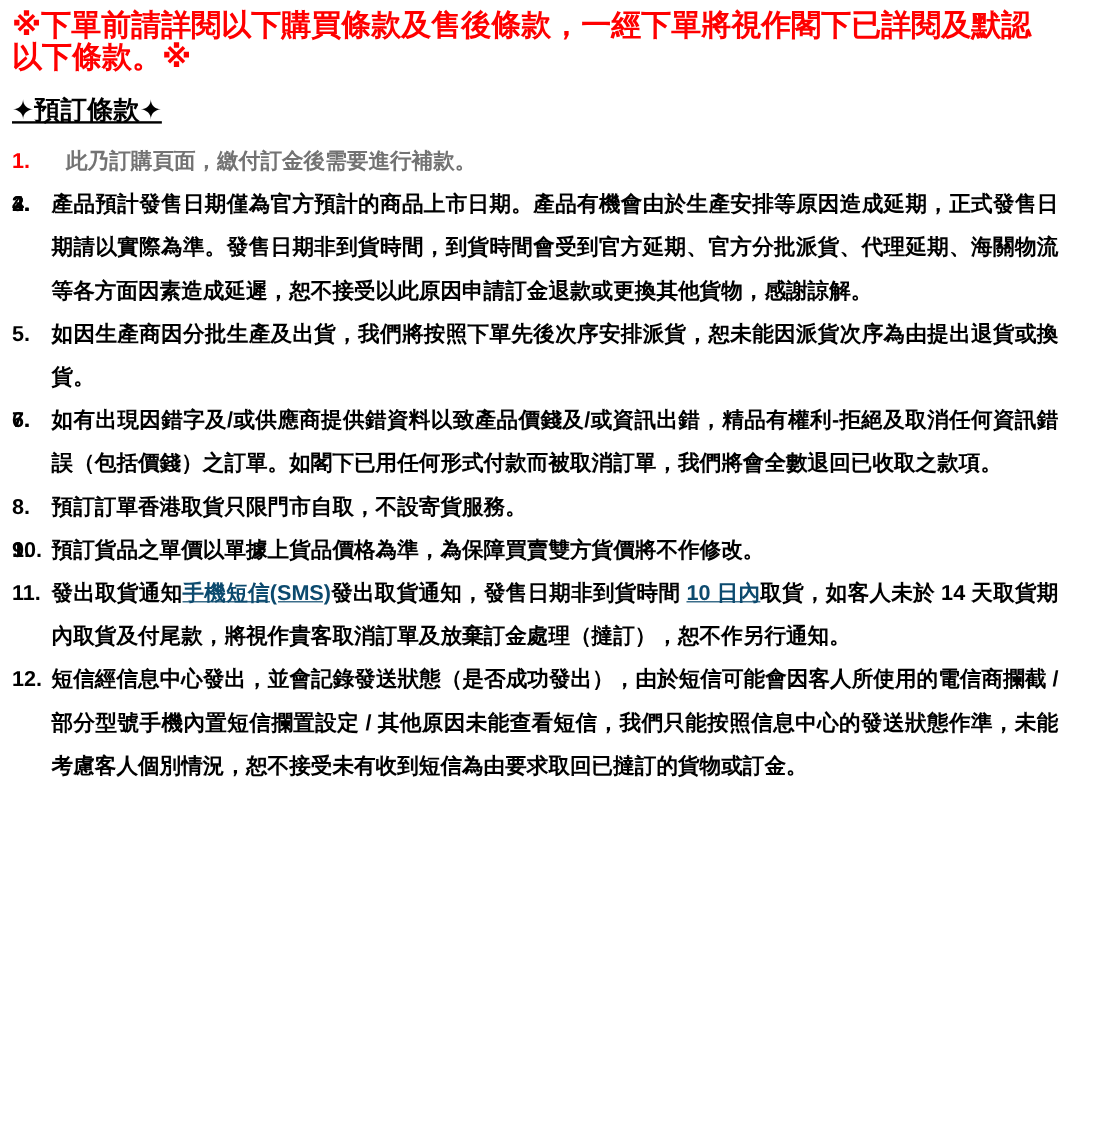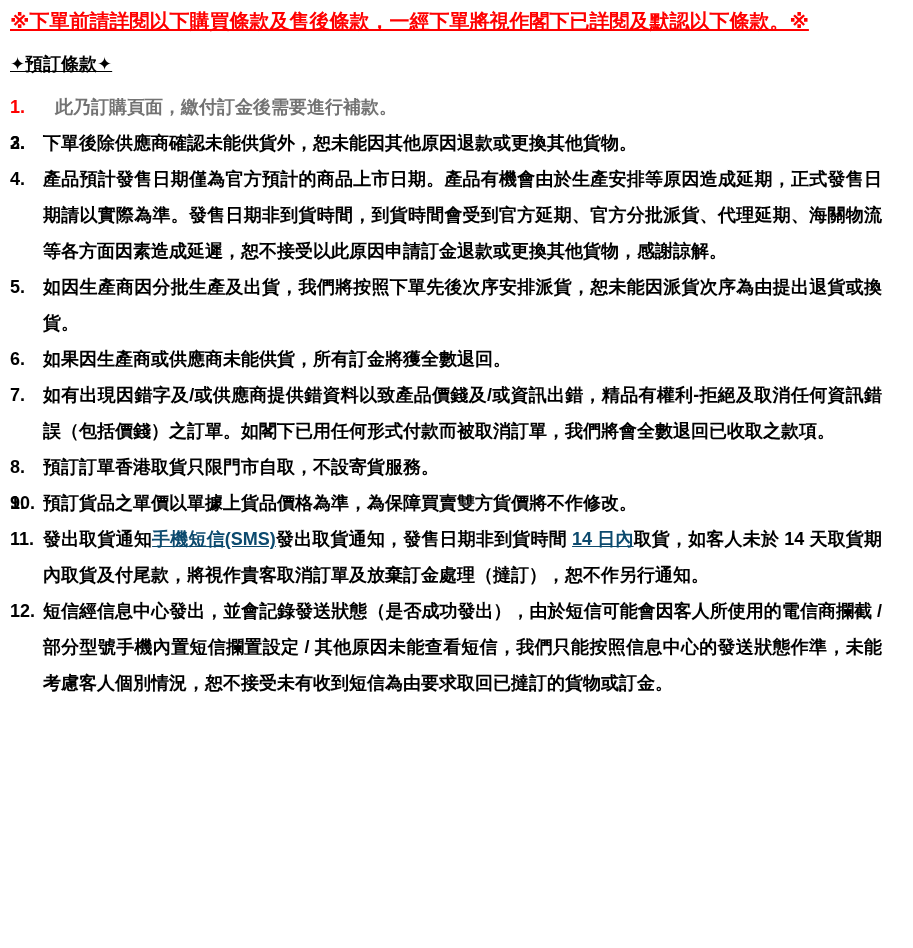--- a/index.html
+++ b/index.html
@@ -13,28 +13,27 @@
     color: #000000;
     width: 913px;
   }
   .page {
     box-sizing: border-box;
     width: 913px;
     padding: 8px 31px 10px 10px;
   }
   .doc-title {
     color: #ff0000;
-    font-size: 20px;
+    font-size: 25px;
     line-height: 27px;
-    text-decoration: underline;
     margin: 0 0 17px 0;
   }
   .section-header {
     color: #000000;
-    font-size: 18px;
+    font-size: 22px;
     line-height: 25px;
     text-decoration: underline;
     margin: 0 0 12px 0;
   }
   .terms-list {
     margin: 0;
     padding: 0;
   }
   .term {
     position: relative;
@@ -76,25 +75,25 @@
 <body>
 
 <div class="page">
   <div class="doc-title">※下單前請詳閱以下購買條款及售後條款，一經下單將視作閣下已詳閱及默認以下條款。※</div>
 
   <div class="section-header">✦預訂條款✦</div>
 
   <div class="terms-list">
       <div class="term"><span class="num red">1.</span><span><span class="seg-red">此乃訂購頁面，繳付訂金後需要進行補款。</span></span></div>
       <div class="term"><span class="num">2.</span></div>
-      <div class="term"><span class="num">3.</span><span><span class="seg-normal">下單後除供應商確認未能供貨外，恕未能因其他原因退款或更換其他貨物。</span></span></div>
+      <div class="term"><span class="num">3.</span></div>
       <div class="term"><span class="num">4.</span><span><span class="seg-normal">產品預計發售日期僅為官方預計的商品上市日期。產品有機會由於生產安排等原因造成延期，正式發售日期請以實際為準。發售日期非到貨時間，到貨時間會受到官方延期、官方分批派貨、代理延期、海關物流等各方面因素造成延遲，恕不接受以此原因申請訂金退款或更換其他貨物，感謝諒解。</span></span></div>
       <div class="term"><span class="num">5.</span><span><span class="seg-normal">如因生產商因分批生產及出貨，我們將按照下單先後次序安排派貨，恕未能因派貨次序為由提出退貨或換貨。</span></span></div>
-      <div class="term"><span class="num">6.</span><span><span class="seg-normal">如果因生產商或供應商未能供貨，所有訂金將獲全數退回。</span></span></div>
+      <div class="term"><span class="num">6.</span></div>
       <div class="term"><span class="num">7.</span><span><span class="seg-normal">如有出現因錯字及/或供應商提供錯資料以致產品價錢及/或資訊出錯，精品有權利-拒絕及取消任何資訊錯誤（包括價錢）之訂單。如閣下已用任何形式付款而被取消訂單，我們將會全數退回已收取之款項。</span></span></div>
       <div class="term"><span class="num">8.</span><span><span class="seg-normal">預訂訂單香港取貨只限門市自取，不設寄貨服務。</span></span></div>
       <div class="term"><span class="num">9.</span></div>
       <div class="term"><span class="num">10.</span><span><span class="seg-normal">預訂貨品之單價以單據上貨品價格為準，為保障買賣雙方貨價將不作修改。</span></span></div>
-      <div class="term"><span class="num">11.</span><span><span class="seg-normal">發出取貨通知</span><span class="seg-red-underline">手機短信(SMS)</span><span class="seg-normal">發出取貨通知，發售日期非到貨時間 </span><span class="seg-red-underline">14 日內</span><span class="seg-normal">取貨，如客人未於 14 天取貨期內取貨及付尾款，將視作貴客取消訂單及放棄訂金處理（撻訂），恕不作另行通知。</span></span></div>
+      <div class="term"><span class="num">11.</span><span><span class="seg-normal">發出取貨通知</span><span class="seg-red-underline">手機短信(SMS)</span><span class="seg-normal">發出取貨通知，發售日期非到貨時間 </span><span class="seg-red-underline">10 日內</span><span class="seg-normal">取貨，如客人未於 14 天取貨期內取貨及付尾款，將視作貴客取消訂單及放棄訂金處理（撻訂），恕不作另行通知。</span></span></div>
       <div class="term"><span class="num">12.</span><span><span class="seg-normal">短信經信息中心發出，並會記錄發送狀態（是否成功發出），由於短信可能會因客人所使用的電信商攔截 / 部分型號手機內置短信攔置設定 / 其他原因未能查看短信，我們只能按照信息中心的發送狀態作準，未能考慮客人個別情況，恕不接受未有收到短信為由要求取回已撻訂的貨物或訂金。</span></span></div>
       <div class="term"><span class="num">16.</span></div>
     </div>
 </div>
 
 </body></html>

